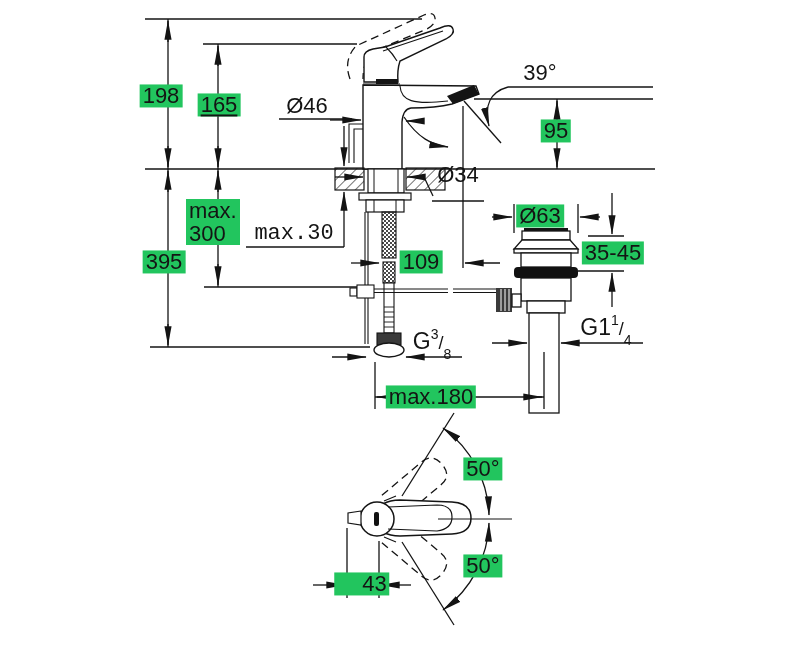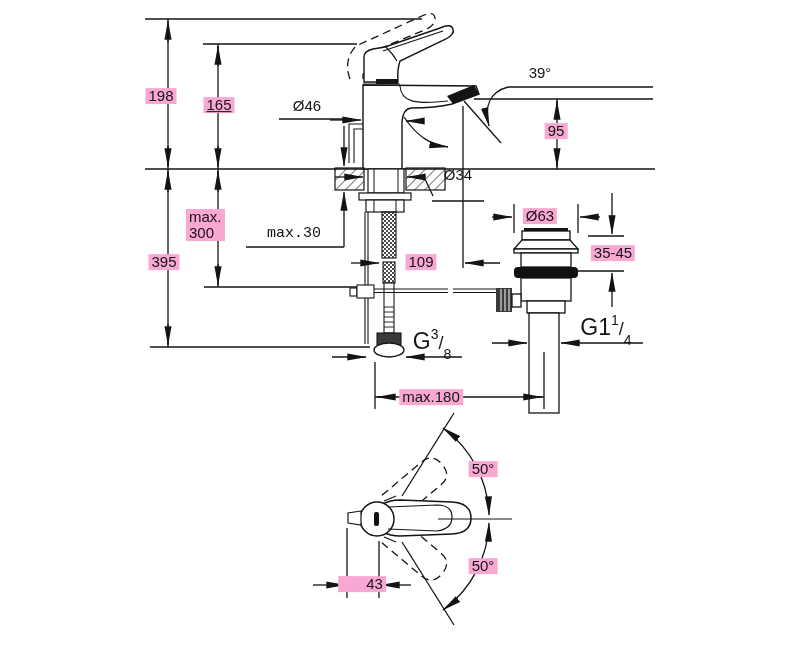--- a/index.html
+++ b/index.html
@@ -2,24 +2,24 @@
 <html><head>
 <meta charset="utf-8">
 <style>
   html,body{margin:0;padding:0;background:#fff;}
   #canvas{
     position:relative;width:800px;height:650px;background:#ffffff;
     font-family:"Liberation Sans","DejaVu Sans",sans-serif;overflow:hidden;
   }
   #canvas svg{position:absolute;left:0;top:0;}
   .lbl{
-    position:absolute;color:#141414;font-size:15px;line-height:1.05;
+    position:absolute;color:#141414;font-size:22px;line-height:1.05;
     transform:translate(-50%,-50%);white-space:nowrap;letter-spacing:0px;
   }
-  .bgw{background:#f9a8d4;padding:0 3px;}
+  .bgw{background:#22c55e;padding:0 3px;}
   .two-line{transform:none;text-align:left;}
   .gfit{font-size:23px;}
   .gfit sup{font-size:14px;position:relative;top:-2px;}
   .gfit sub{font-size:14px;position:relative;top:4px;}
   .gfit .slash{font-size:18px;}
 </style>
 </head>
 <body>
 
 <div id="canvas">
@@ -195,21 +195,21 @@
   </g>
 </svg>
 
   <div class="lbl bgw" style="left:161px;top:96px;">198</div>
   <div class="lbl bgw" style="left:219px;top:105px;text-decoration:underline;">165</div>
   <div class="lbl" style="left:307px;top:106px;">Ø46</div>
   <div class="lbl" style="left:540px;top:73px;">39°</div>
   <div class="lbl bgw" style="left:556px;top:131px;">95</div>
   <div class="lbl" style="left:458px;top:175px;">Ø34</div>
 
-  <div class="lbl bgw two-line" style="left:186px;top:199px;transform:none;margin-top:10px;">
+  <div class="lbl bgw two-line" style="left:186px;top:199px;transform:none;">
     <span>max.</span><br>
     <span>300</span>
   </div>
 
   <div class="lbl" style="left:294px;top:234px;font-family:Liberation Mono, monospace;">max.30</div>
   <div class="lbl bgw" style="left:164px;top:262px;">395</div>
   <div class="lbl bgw" style="left:421px;top:262px;">109</div>
   <div class="lbl bgw" style="left:540px;top:216px;">Ø63</div>
   <div class="lbl bgw" style="left:613px;top:253px;">35-45</div>
 

